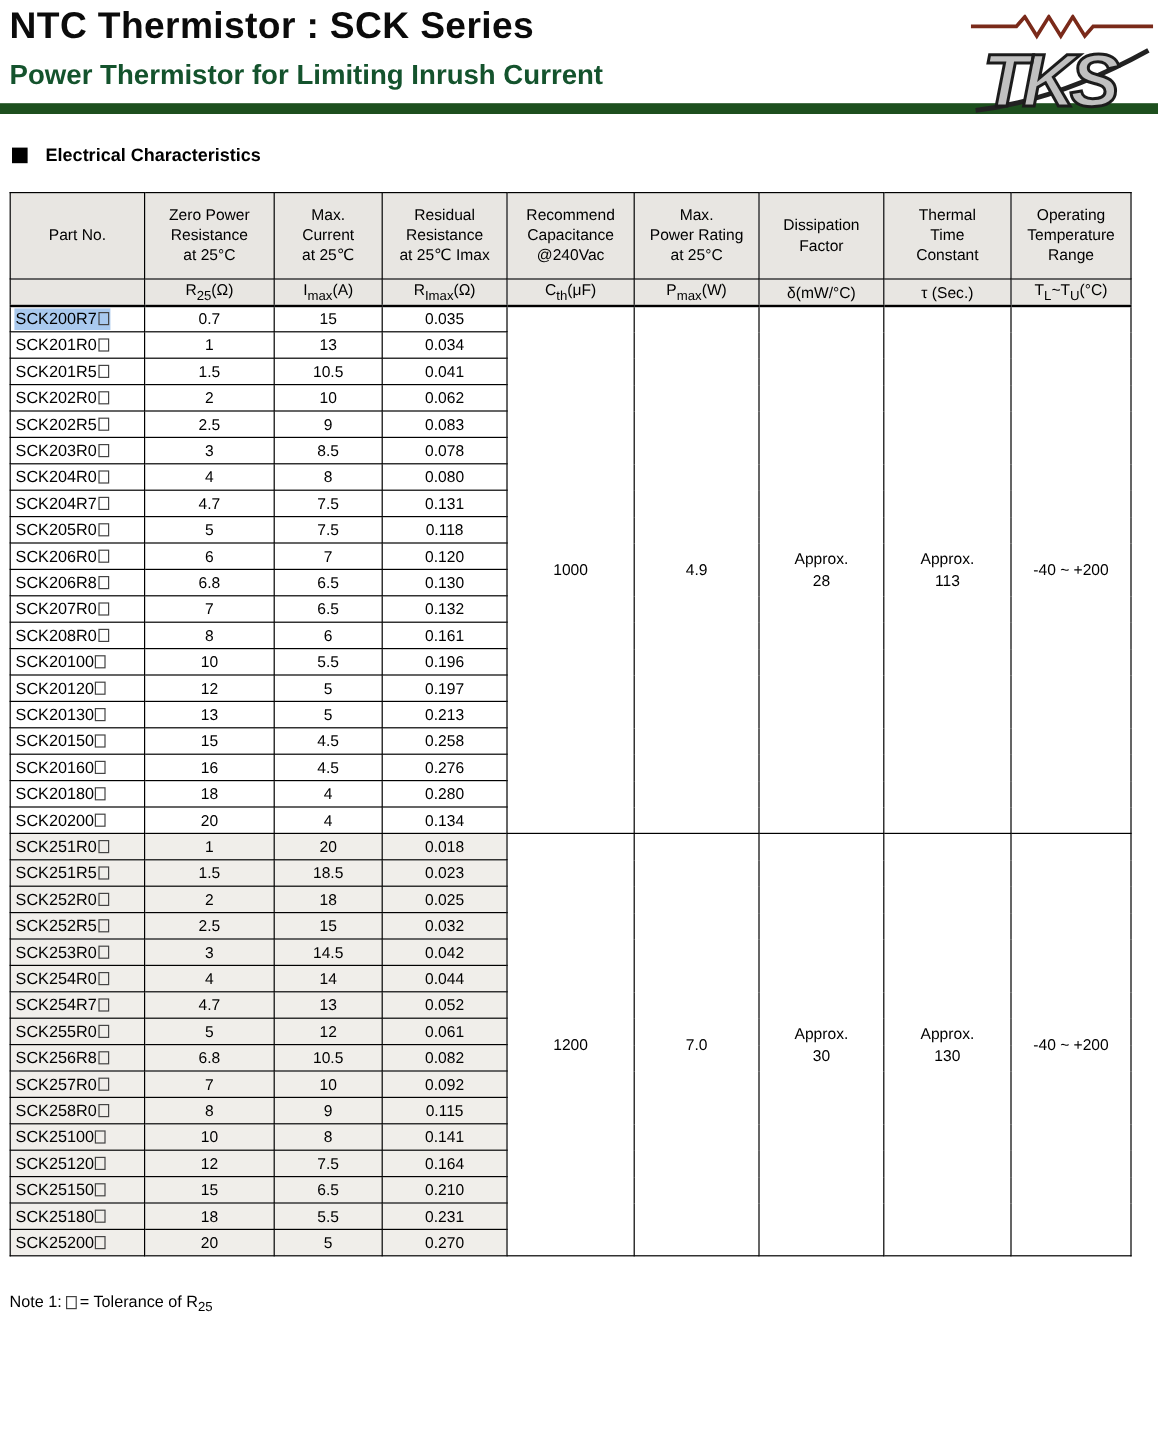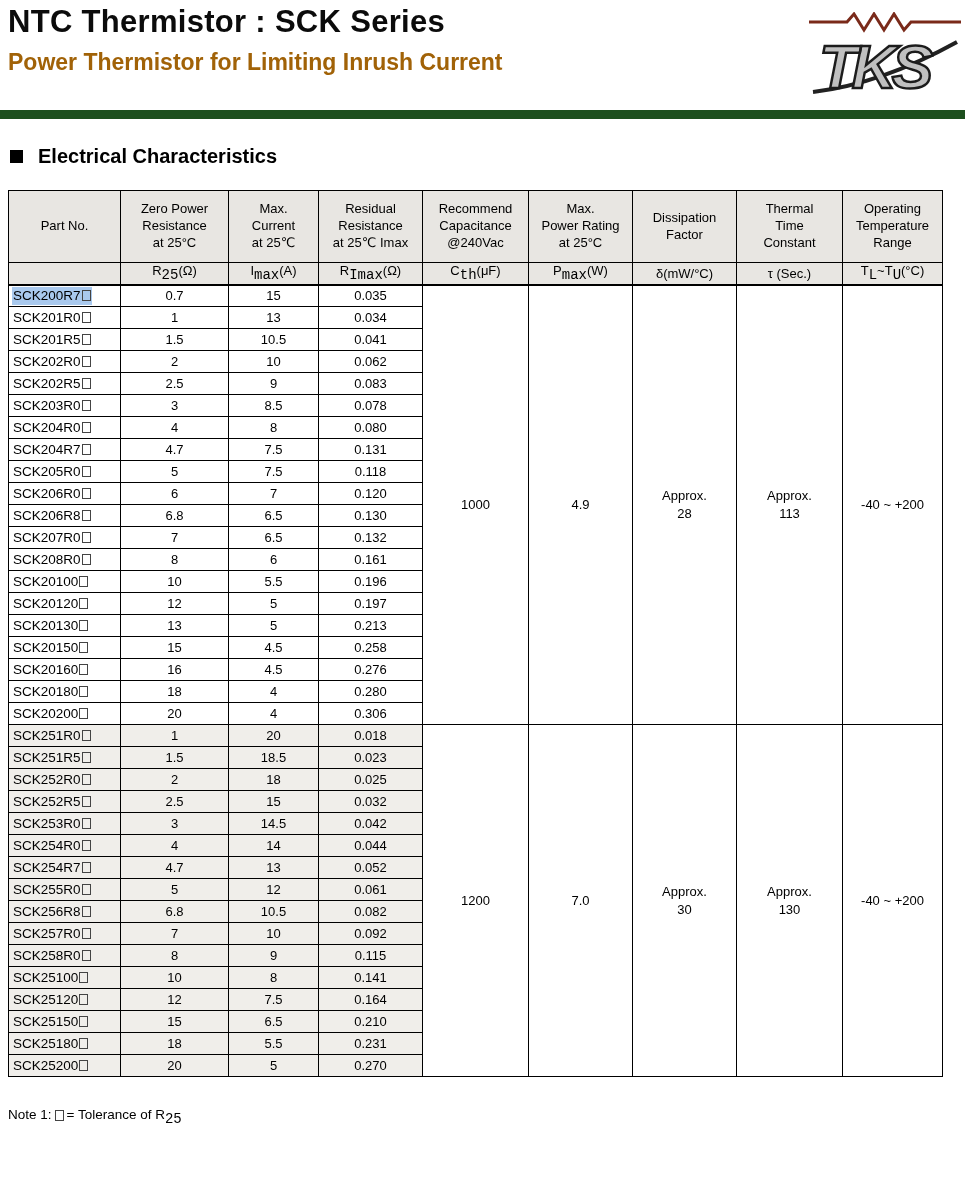--- a/index.html
+++ b/index.html
@@ -1,38 +1,38 @@
 <!DOCTYPE html>
 <html><head>
 <meta charset="utf-8">
 <style>
   * { margin:0; padding:0; box-sizing:border-box; }
   html,body { background:#ffffff; }
   .page {
     position:relative; width:965px; height:1200px; background:#fff;
     font-family:"Liberation Sans","DejaVu Sans",sans-serif; color:#000; overflow:hidden;
   }
-  .header { position:relative; height:110px; padding:4px 10px 0 8px; }
+  .header { position:relative; height:86px; padding:4px 10px 0 8px; }
   .title { font-size:31px; font-weight:bold; color:#0b0b0b; letter-spacing:0.3px; }
-  .subtitle { font-size:23px; font-weight:bold; color:#a16207; margin-top:9px; }
+  .subtitle { font-size:23px; font-weight:bold; color:#14532d; margin-top:9px; }
   .logo { position:absolute; top:12px; right:4px; width:152px; height:92px; }
   .green-bar { width:965px; height:9px; background:#1d4f1e; }
   .section-head { display:flex; align-items:center; gap:15px; margin:26px 0 0 10px; }
   .bullet { width:13px; height:13px; background:#000; flex:0 0 auto; }
-  .section-title { font-size:20px; font-weight:bold; }
+  .section-title { font-size:15px; font-weight:bold; }
   table { border-collapse:collapse; table-layout:fixed; width:934px; margin:22px 0 0 8px; }
   th, td { border:1px solid #000; text-align:center; font-size:13px; padding:0; overflow:hidden; }
   thead th { background:#e8e6e2; font-weight:normal; }
   tr.labels th { height:72px; line-height:1.3; vertical-align:middle; }
   tr.symbol-row th { height:22px; border-bottom:2px solid #000; }
   tbody td { height:22px; background:#fff; vertical-align:middle; }
   td.part { text-align:left; padding-left:3px; font-size:13.5px; }
   tr.group2 td.body-cell { background:#f0eeea; }
   td.merged { background:#fff; line-height:1.35; }
-  sub { font-size:14px;font-family:Liberation Mono, monospace; }
+  sub { font-size:11px; }
   .tol-box { display:inline-block; width:9px; height:11px; border:1px solid #444; vertical-align:-1px; margin-left:1px; }
   .part-text { padding:1px 1px 2px 1px;text-align:right; }
   .part-text.selected { background:#a9c9ee; }
   .notes { margin:5px 0 0 8px; font-size:13.5px; line-height:1.55; }
   .note-line { white-space:nowrap;margin-top:28px; }
   .note-line .tol-box { margin:0 3px; vertical-align:-2px; }
 </style>
 </head>
 <body>
 
@@ -210,21 +210,21 @@
         <tr>
           <td class="part body-cell"><span class="part-text">SCK20180<span class="tol-box"></span></span></td>
           <td class="body-cell">18</td>
           <td class="body-cell">4</td>
           <td class="body-cell">0.280</td>
         </tr>
         <tr>
           <td class="part body-cell"><span class="part-text">SCK20200<span class="tol-box"></span></span></td>
           <td class="body-cell">20</td>
           <td class="body-cell">4</td>
-          <td class="body-cell">0.306</td>
+          <td class="body-cell">0.134</td>
         </tr>
         <tr class="group2">
           <td class="part body-cell"><span class="part-text">SCK251R0<span class="tol-box"></span></span></td>
           <td class="body-cell">1</td>
           <td class="body-cell">20</td>
           <td class="body-cell">0.018</td>
           <td class="merged" rowspan="16">1200</td>
           <td class="merged" rowspan="16">7.0</td>
           <td class="merged" rowspan="16">Approx.<br>30</td>
           <td class="merged" rowspan="16">Approx.<br>130</td>

